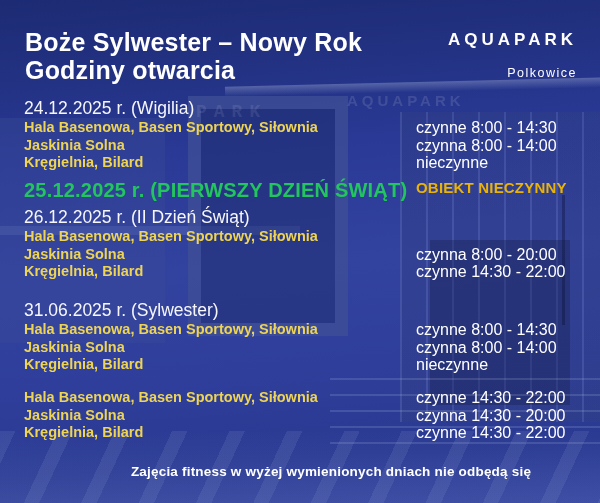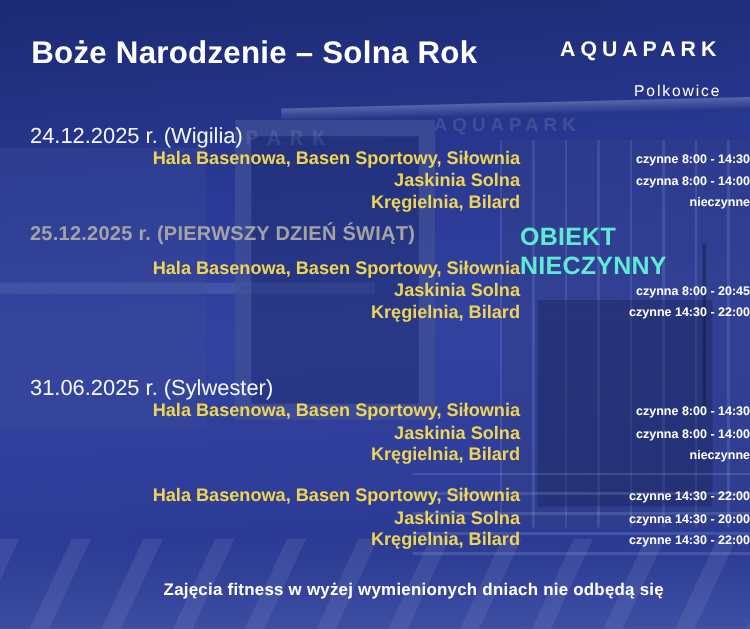--- a/index.html
+++ b/index.html
@@ -30,29 +30,29 @@
   .plaza:after{content:"";position:absolute;inset:0;
       background:repeating-linear-gradient(115deg,rgba(190,200,235,.10) 0 14px,rgba(0,0,0,0) 14px 52px);}
 
   
   .content{position:absolute;inset:0;z-index:1;color:#fff;}
   .title{position:absolute;top:28px;left:25px;font-size:25px;line-height:28px;font-weight:700;letter-spacing:.2px;}
   .logo{position:absolute;top:30px;right:23px;text-align:right;}
   .logo-name{font-size:17px;font-weight:600;letter-spacing:4px;}
   .logo-city{font-size:12.5px;font-weight:500;letter-spacing:1.5px;margin-top:16px;}
 
-  .section{position:absolute;left:24px;right:0;}
+  .section{position:absolute;left:24px;right:18px;}
   .date{font-size:17.5px;font-weight:400;line-height:20px;margin-bottom:1px;color:#f6f7fb;}
-  .rows{display:grid;grid-template-columns:392px 1fr;text-align:right;}
+  .rows{display:grid;grid-template-columns:392px 1fr;}
   .fac{grid-column:1;color:#eed455;font-weight:700;font-size:14.5px;line-height:17.5px;}
-  .hrs{grid-column:2;color:#ffffff;font-weight:700;font-size:10px;line-height:17.5px;}
+  .hrs{grid-column:2;color:#ffffff;font-weight:400;font-size:16px;line-height:17.5px;}
 
   .closed{position:absolute;left:24px;right:18px;display:grid;grid-template-columns:392px 1fr;}
-  .closed-date{color:#a3a3a3;font-weight:700;font-size:16px;letter-spacing:.2px;}
-  .closed-status{color:#5eead4;font-weight:700;font-size:20px;letter-spacing:.2px;}
+  .closed-date{color:#22c55e;font-weight:700;font-size:20px;letter-spacing:.2px;}
+  .closed-status{color:#eab308;font-weight:700;font-size:15px;letter-spacing:.2px;}
 
   .footer{position:absolute;top:464px;left:0;width:100%;text-align:center;
       font-size:13.5px;font-weight:700;letter-spacing:.2px;padding-left:31px;}
 </style>
 </head>
 <body>
 
 <div class="poster">
 
   <div class="bg">
@@ -65,21 +65,22 @@
     <div class="sign-a">AQUAPARK</div>
     <div class="sign-b">PARK</div>
     <div class="lamp"></div>
     <div class="railing"></div>
     <div class="plaza"></div>
   </div>
 
   <div class="content">
 
     <div class="title">
-      <div>Boże Narodzenie – Solna Rok</div>
+      <div>Boże Sylwester – Nowy Rok</div>
+      <div>Godziny otwarcia</div>
     </div>
 
     <div class="logo">
       <div class="logo-name">AQUAPARK</div>
       <div class="logo-city">Polkowice</div>
     </div>
 
     <div class="section" style="top:98px">
       <div class="date">24.12.2025 r. (Wigilia)</div>
       <div class="rows">
@@ -91,24 +92,25 @@
         <div class="hrs">nieczynne</div>
       </div>
     </div>
 
     <div class="closed" style="top:179px">
       <div class="closed-date">25.12.2025 r. (PIERWSZY DZIEŃ ŚWIĄT)</div>
       <div class="closed-status">OBIEKT NIECZYNNY</div>
     </div>
 
     <div class="section" style="top:207px">
+      <div class="date">26.12.2025 r. (II Dzień Świąt)</div>
       <div class="rows">
         <div class="fac">Hala Basenowa, Basen Sportowy, Siłownia</div>
         <div class="fac">Jaskinia Solna</div>
-        <div class="hrs">czynna 8:00 - 20:45</div>
+        <div class="hrs">czynna 8:00 - 20:00</div>
         <div class="fac">Kręgielnia, Bilard</div>
         <div class="hrs">czynne 14:30 - 22:00</div>
       </div>
     </div>
 
     <div class="section" style="top:300px">
       <div class="date">31.06.2025 r. (Sylwester)</div>
       <div class="rows">
         <div class="fac">Hala Basenowa, Basen Sportowy, Siłownia</div>
         <div class="hrs">czynne 8:00 - 14:30</div>

